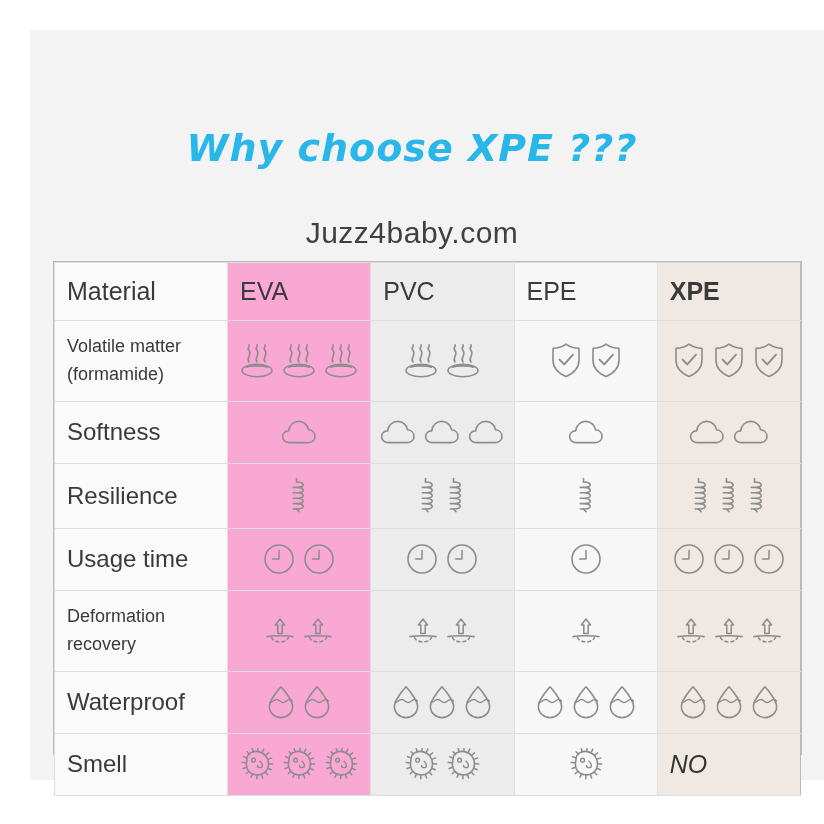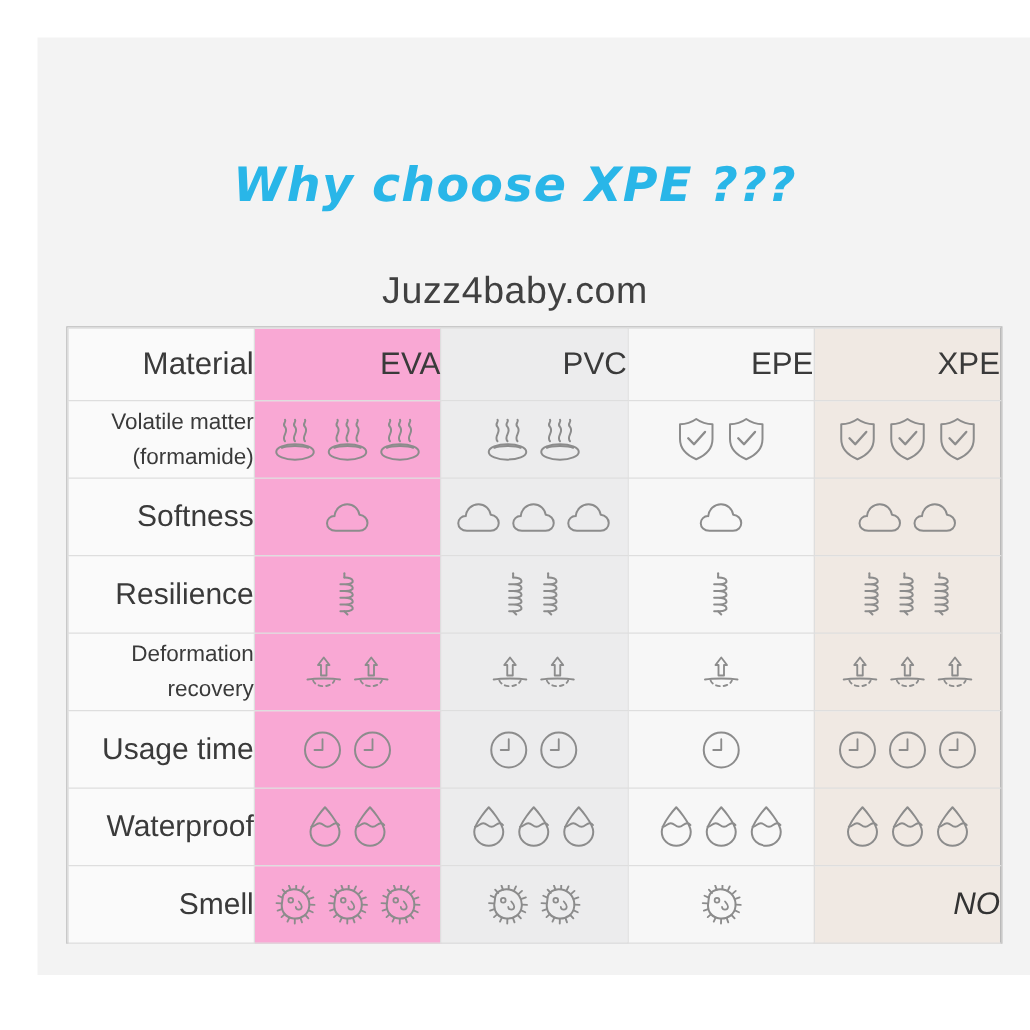--- a/index.html
+++ b/index.html
@@ -64,36 +64,36 @@
     background: #fafafa;
   }
   table.cmp {
     width: 100%;
     height: 100%;
     border-collapse: collapse;
     table-layout: fixed;
   }
   table.cmp td {
     border: 1px solid #dedede;
-    text-align: right;
+    text-align: left;
     vertical-align: middle;
-    padding: 0;
+    padding: 12px;
     color: #3a3a3a;
   }
   
   .col-label { background: #fafafa; width: 148px; }
   .col-eva   { background: #f9a8d4; }
   .col-pvc   { background: #ececed; }
   .col-epe   { background: #f7f7f7; }
   .col-xpe   { background: #f0e9e3; border-left: 1px solid #b9b9b9 !important;
                border-right: 1px solid #b9b9b9 !important; }
 
   .hdr { height: 58px; }
   .hdr td { font-size: 25px; color: #333; }
-  .hdr td.col-xpe { font-weight: 400; }
+  .hdr td.col-xpe { font-weight: 700; }
   .hdr td { border-bottom: 1px solid #cfcfcf; }
 
   .rowlabel { font-size: 24px; color: #3a3a3a; line-height: 1.0; }
   .rowlabel.small { font-size: 18px; line-height: 1.55; margin-left: 11px; }
 
   .icons {
     display: flex;
     flex-direction: row;
     align-items: center;
     justify-content: center;
@@ -334,20 +334,87 @@
                   <svg width="20" height="40" viewBox="0 0 20 40" fill="none" stroke="#8c8c8c" stroke-width="1.6" stroke-linecap="round" stroke-linejoin="round">
                     <path d="M7.5 2.5 L7.5 6"></path>
                     <path d="M7.5 6 C15.5 6, 17 11.4, 8.5 11.4 C3 11.4, 3.2 11.4, 7.5 11.4 C15.5 11.4, 17 16.8, 8.5 16.8 C3 16.8, 3.2 16.8, 7.5 16.8 C15.5 16.8, 17 22.200000000000003, 8.5 22.200000000000003 C3 22.200000000000003, 3.2 22.200000000000003, 7.5 22.200000000000003 C15.5 22.200000000000003, 17 27.6, 8.5 27.6 C3 27.6, 3.2 27.6, 7.5 27.6 C15.5 27.6, 17 33, 8.5 33 C3 33, 3.2 33, 7.5 33 "></path>
                     <path d="M7.5 33 L10 35.6"></path>
                   </svg>
                 </span>
               </div>
             </td>
           </tr>
           <tr style="height:62px">
+            <td class="col-label rowlabel">Usage time</td>
+            <td class="col-eva">
+              <div class="icons">
+                <span>
+                  <svg width="32" height="32" viewBox="0 0 32 32" fill="none" stroke="#8c8c8c" stroke-width="1.6" stroke-linecap="round" stroke-linejoin="round">
+                    <circle cx="16" cy="16" r="14"></circle>
+                    <path d="M16 7.4 L16 16 L9.6 16" stroke-width="1.5"></path>
+                  </svg>
+                </span>
+                <span>
+                  <svg width="32" height="32" viewBox="0 0 32 32" fill="none" stroke="#8c8c8c" stroke-width="1.6" stroke-linecap="round" stroke-linejoin="round">
+                    <circle cx="16" cy="16" r="14"></circle>
+                    <path d="M16 7.4 L16 16 L9.6 16" stroke-width="1.5"></path>
+                  </svg>
+                </span>
+              </div>
+            </td>
+            <td class="col-pvc">
+              <div class="icons">
+                <span>
+                  <svg width="32" height="32" viewBox="0 0 32 32" fill="none" stroke="#8c8c8c" stroke-width="1.6" stroke-linecap="round" stroke-linejoin="round">
+                    <circle cx="16" cy="16" r="14"></circle>
+                    <path d="M16 7.4 L16 16 L9.6 16" stroke-width="1.5"></path>
+                  </svg>
+                </span>
+                <span>
+                  <svg width="32" height="32" viewBox="0 0 32 32" fill="none" stroke="#8c8c8c" stroke-width="1.6" stroke-linecap="round" stroke-linejoin="round">
+                    <circle cx="16" cy="16" r="14"></circle>
+                    <path d="M16 7.4 L16 16 L9.6 16" stroke-width="1.5"></path>
+                  </svg>
+                </span>
+              </div>
+            </td>
+            <td class="col-epe">
+              <div class="icons">
+                <span>
+                  <svg width="32" height="32" viewBox="0 0 32 32" fill="none" stroke="#8c8c8c" stroke-width="1.6" stroke-linecap="round" stroke-linejoin="round">
+                    <circle cx="16" cy="16" r="14"></circle>
+                    <path d="M16 7.4 L16 16 L9.6 16" stroke-width="1.5"></path>
+                  </svg>
+                </span>
+              </div>
+            </td>
+            <td class="col-xpe">
+              <div class="icons">
+                <span>
+                  <svg width="32" height="32" viewBox="0 0 32 32" fill="none" stroke="#8c8c8c" stroke-width="1.6" stroke-linecap="round" stroke-linejoin="round">
+                    <circle cx="16" cy="16" r="14"></circle>
+                    <path d="M16 7.4 L16 16 L9.6 16" stroke-width="1.5"></path>
+                  </svg>
+                </span>
+                <span>
+                  <svg width="32" height="32" viewBox="0 0 32 32" fill="none" stroke="#8c8c8c" stroke-width="1.6" stroke-linecap="round" stroke-linejoin="round">
+                    <circle cx="16" cy="16" r="14"></circle>
+                    <path d="M16 7.4 L16 16 L9.6 16" stroke-width="1.5"></path>
+                  </svg>
+                </span>
+                <span>
+                  <svg width="32" height="32" viewBox="0 0 32 32" fill="none" stroke="#8c8c8c" stroke-width="1.6" stroke-linecap="round" stroke-linejoin="round">
+                    <circle cx="16" cy="16" r="14"></circle>
+                    <path d="M16 7.4 L16 16 L9.6 16" stroke-width="1.5"></path>
+                  </svg>
+                </span>
+              </div>
+            </td>
+          </tr>
+          <tr style="height:62px">
             <td class="col-label rowlabel small"><span>Deformation</span><br><span>recovery</span></td>
             <td class="col-eva">
               <div class="icons">
                 <span>
                   <svg width="30" height="30" viewBox="0 0 30 30" fill="none" stroke="#8c8c8c" stroke-width="1.6" stroke-linecap="round" stroke-linejoin="round">
                     <path d="M15 3 L19.6 9 L17.2 9 L17.2 17.4 L12.8 17.4 L12.8 9 L10.4 9 Z" stroke-width="1.5"></path>
                     <path d="M2 20.6 C8 19.4, 22 19.4, 28 20.6"></path>
                     <path d="M6.5 21.4 C8.6 27.4, 21.4 27.4, 23.5 21.4" stroke-dasharray="3 3" stroke-width="1.5"></path>
                   </svg>
                 </span>
@@ -403,87 +470,20 @@
                     <path d="M15 3 L19.6 9 L17.2 9 L17.2 17.4 L12.8 17.4 L12.8 9 L10.4 9 Z" stroke-width="1.5"></path>
                     <path d="M2 20.6 C8 19.4, 22 19.4, 28 20.6"></path>
                     <path d="M6.5 21.4 C8.6 27.4, 21.4 27.4, 23.5 21.4" stroke-dasharray="3 3" stroke-width="1.5"></path>
                   </svg>
                 </span>
                 <span>
                   <svg width="30" height="30" viewBox="0 0 30 30" fill="none" stroke="#8c8c8c" stroke-width="1.6" stroke-linecap="round" stroke-linejoin="round">
                     <path d="M15 3 L19.6 9 L17.2 9 L17.2 17.4 L12.8 17.4 L12.8 9 L10.4 9 Z" stroke-width="1.5"></path>
                     <path d="M2 20.6 C8 19.4, 22 19.4, 28 20.6"></path>
                     <path d="M6.5 21.4 C8.6 27.4, 21.4 27.4, 23.5 21.4" stroke-dasharray="3 3" stroke-width="1.5"></path>
-                  </svg>
-                </span>
-              </div>
-            </td>
-          </tr>
-          <tr style="height:62px">
-            <td class="col-label rowlabel">Usage time</td>
-            <td class="col-eva">
-              <div class="icons">
-                <span>
-                  <svg width="32" height="32" viewBox="0 0 32 32" fill="none" stroke="#8c8c8c" stroke-width="1.6" stroke-linecap="round" stroke-linejoin="round">
-                    <circle cx="16" cy="16" r="14"></circle>
-                    <path d="M16 7.4 L16 16 L9.6 16" stroke-width="1.5"></path>
-                  </svg>
-                </span>
-                <span>
-                  <svg width="32" height="32" viewBox="0 0 32 32" fill="none" stroke="#8c8c8c" stroke-width="1.6" stroke-linecap="round" stroke-linejoin="round">
-                    <circle cx="16" cy="16" r="14"></circle>
-                    <path d="M16 7.4 L16 16 L9.6 16" stroke-width="1.5"></path>
-                  </svg>
-                </span>
-              </div>
-            </td>
-            <td class="col-pvc">
-              <div class="icons">
-                <span>
-                  <svg width="32" height="32" viewBox="0 0 32 32" fill="none" stroke="#8c8c8c" stroke-width="1.6" stroke-linecap="round" stroke-linejoin="round">
-                    <circle cx="16" cy="16" r="14"></circle>
-                    <path d="M16 7.4 L16 16 L9.6 16" stroke-width="1.5"></path>
-                  </svg>
-                </span>
-                <span>
-                  <svg width="32" height="32" viewBox="0 0 32 32" fill="none" stroke="#8c8c8c" stroke-width="1.6" stroke-linecap="round" stroke-linejoin="round">
-                    <circle cx="16" cy="16" r="14"></circle>
-                    <path d="M16 7.4 L16 16 L9.6 16" stroke-width="1.5"></path>
-                  </svg>
-                </span>
-              </div>
-            </td>
-            <td class="col-epe">
-              <div class="icons">
-                <span>
-                  <svg width="32" height="32" viewBox="0 0 32 32" fill="none" stroke="#8c8c8c" stroke-width="1.6" stroke-linecap="round" stroke-linejoin="round">
-                    <circle cx="16" cy="16" r="14"></circle>
-                    <path d="M16 7.4 L16 16 L9.6 16" stroke-width="1.5"></path>
-                  </svg>
-                </span>
-              </div>
-            </td>
-            <td class="col-xpe">
-              <div class="icons">
-                <span>
-                  <svg width="32" height="32" viewBox="0 0 32 32" fill="none" stroke="#8c8c8c" stroke-width="1.6" stroke-linecap="round" stroke-linejoin="round">
-                    <circle cx="16" cy="16" r="14"></circle>
-                    <path d="M16 7.4 L16 16 L9.6 16" stroke-width="1.5"></path>
-                  </svg>
-                </span>
-                <span>
-                  <svg width="32" height="32" viewBox="0 0 32 32" fill="none" stroke="#8c8c8c" stroke-width="1.6" stroke-linecap="round" stroke-linejoin="round">
-                    <circle cx="16" cy="16" r="14"></circle>
-                    <path d="M16 7.4 L16 16 L9.6 16" stroke-width="1.5"></path>
-                  </svg>
-                </span>
-                <span>
-                  <svg width="32" height="32" viewBox="0 0 32 32" fill="none" stroke="#8c8c8c" stroke-width="1.6" stroke-linecap="round" stroke-linejoin="round">
-                    <circle cx="16" cy="16" r="14"></circle>
-                    <path d="M16 7.4 L16 16 L9.6 16" stroke-width="1.5"></path>
                   </svg>
                 </span>
               </div>
             </td>
           </tr>
           <tr style="height:62px">
             <td class="col-label rowlabel">Waterproof</td>
             <td class="col-eva">
               <div class="icons">
                 <span>

